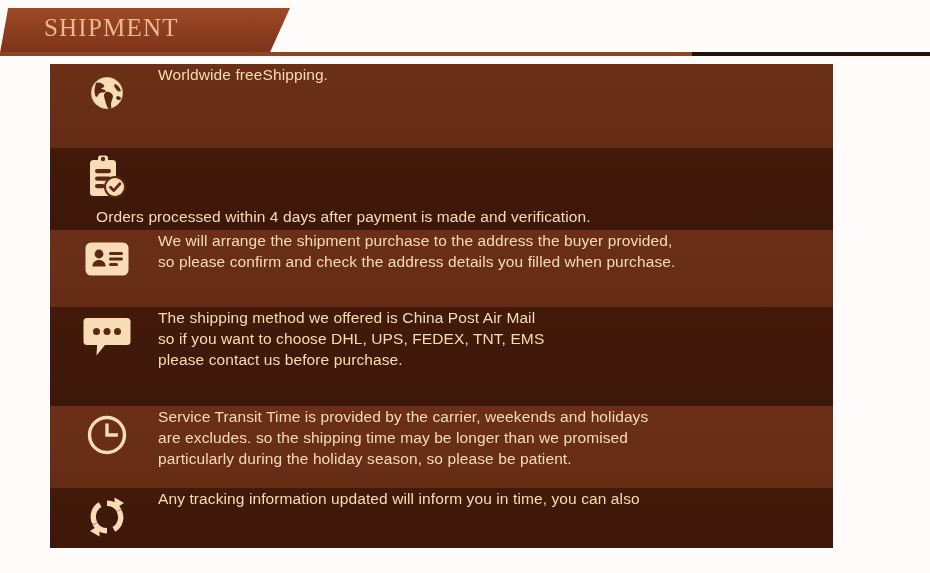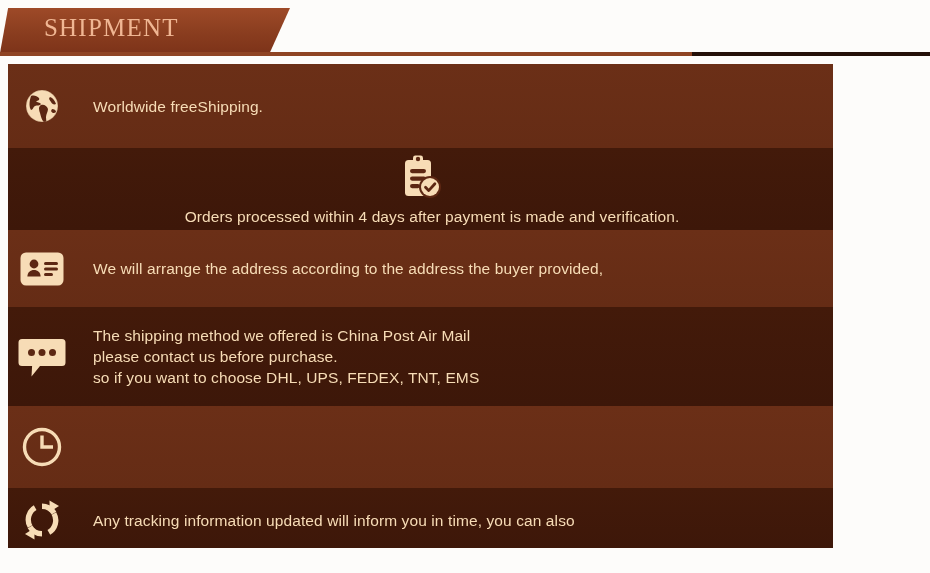--- a/index.html
+++ b/index.html
@@ -81,24 +81,25 @@
   .rows {
     position: absolute;
     left: 8px;
     top: 64px;
     width: 825px;
     height: 484px;
     overflow: hidden;
   }
   .row {
     display: flex;
-    align-items: center;
+    align-items: flex-start;
     width: 100%;
     box-sizing: border-box;
-    padding-left: 3px;
+    padding-left: 26px;
+    margin-left: 42px;
   }
   .row.light {
     background: linear-gradient(180deg, #6b2f17 0%, #652c15 100%);
   }
   .row.dark {
     background: linear-gradient(180deg, #431a0a 0%, #3d1709 100%);
   }
 
   .icon-cell {
     flex: 0 0 auto;
@@ -191,46 +192,52 @@
       <g fill="#5c2713">
         <circle cx="15" cy="13" r="4.4"></circle>
         <path d="M8.4 25.5 c0 -4 3 -6.4 6.6 -6.4 c3.6 0 6.6 2.4 6.6 6.4 z"></path>
         <rect x="25" y="11" width="14" height="3" rx="1.5"></rect>
         <rect x="25" y="16.5" width="14" height="3" rx="1.5"></rect>
         <rect x="25" y="22" width="9" height="3" rx="1.5"></rect>
       </g>
     </svg>
         </div>
         <div class="text-cell">
-          <div class="line">We will arrange the address according to the address the buyer provided,</div>
+          <div class="line">We will arrange the shipment purchase to the address the buyer provided,</div>
+          <div class="line">so please confirm and check the address details you filled when purchase.</div>
         </div>
       </div>
       <div class="row dark" style="height: 99px;">
         <div class="icon-cell">
           <svg width="48" height="44" viewBox="0 0 48 44">
       <path d="M4 4 h40 a3.5 3.5 0 0 1 3.5 3.5 v20 a3.5 3.5 0 0 1 -3.5 3.5 h-22 l-8.5 10.5 l0.6 -10.5 h-10.1 a3.5 3.5 0 0 1 -3.5 -3.5 v-20 a3.5 3.5 0 0 1 3.5 -3.5 z" fill="#f7dcb6"></path>
       <g fill="#5c2713">
         <circle cx="13.5" cy="17.5" r="3.5"></circle>
         <circle cx="24" cy="17.5" r="3.5"></circle>
         <circle cx="34.5" cy="17.5" r="3.5"></circle>
       </g>
     </svg>
         </div>
         <div class="text-cell">
           <div class="line">The shipping method we offered is China Post Air Mail</div>
+          <div class="line">so if you want to choose DHL, UPS, FEDEX, TNT, EMS</div>
           <div class="line">please contact us before purchase.</div>
-          <div class="line">so if you want to choose DHL, UPS, FEDEX, TNT, EMS</div>
         </div>
       </div>
       <div class="row light" style="height: 82px;">
         <div class="icon-cell">
           <svg width="44" height="44" viewBox="0 0 44 44">
       <circle cx="22" cy="22" r="17.5" fill="none" stroke="#f7dcb6" stroke-width="3.4"></circle>
       <path d="M22 10.5 V22 H33" fill="none" stroke="#f7dcb6" stroke-width="3.4" stroke-linecap="butt" stroke-linejoin="miter"></path>
     </svg>
+        </div>
+        <div class="text-cell">
+          <div class="line">Service Transit Time is provided by the carrier, weekends and holidays</div>
+          <div class="line">are excludes. so the shipping time may be longer than we promised</div>
+          <div class="line">particularly during the holiday season, so please be patient.</div>
         </div>
       </div>
       <div class="row dark" style="height: 64px;">
         <div class="icon-cell">
           <svg width="44" height="44" viewBox="0 0 44 44">
       <g fill="#f7dcb6">
         <path d="M22 5.5 a16.5 16.5 0 0 1 14.3 8.3 l-4.6 2.7 A11.2 11.2 0 0 0 22 10.9 z"></path>
         <path d="M29.5 2.5 l9.5 5.6 l-9.3 5.8 z"></path>
         <path d="M36.2 14.2 a16.5 16.5 0 0 1 -6 22.5 l-2.7 -4.7 a11.2 11.2 0 0 0 4.1 -15.2 z"></path>
         <path d="M22 38.5 a16.5 16.5 0 0 1 -14.3 -8.3 l4.6 -2.7 a11.2 11.2 0 0 0 9.7 5.6 z"></path>

